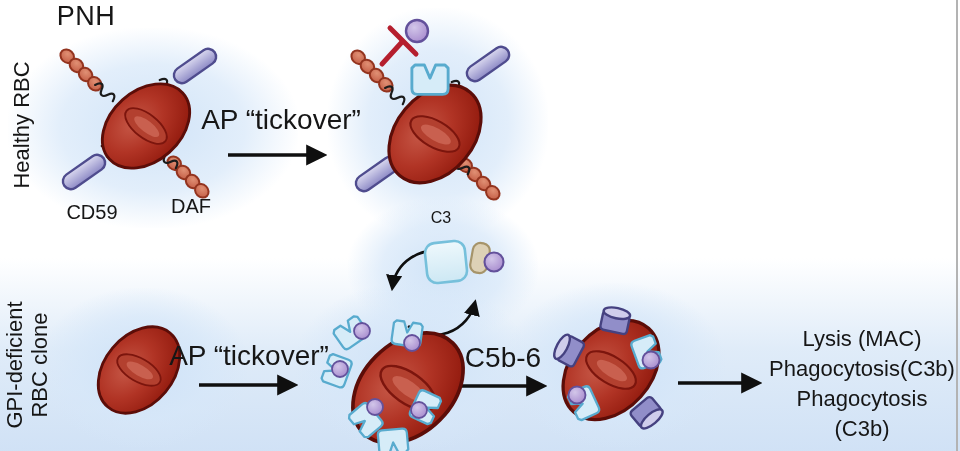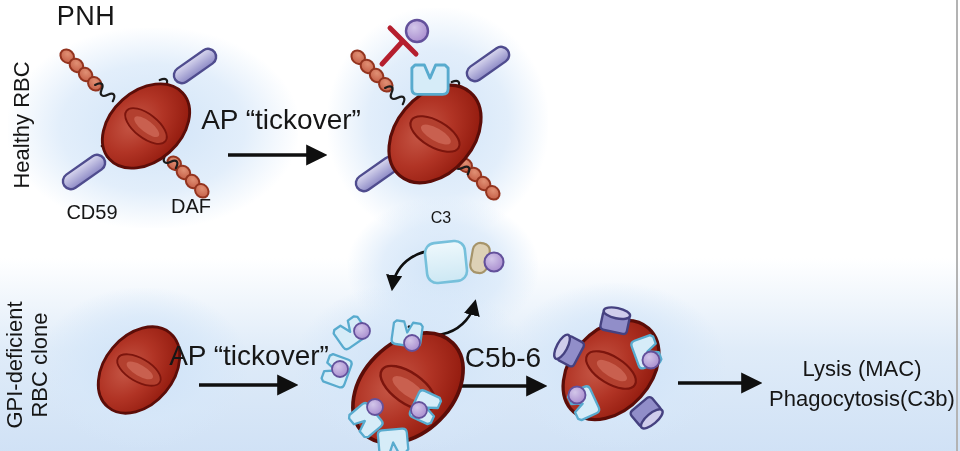--- a/index.html
+++ b/index.html
@@ -197,16 +197,17 @@
 
   <div class="block convlbl" style="left:441px;top:218px;">
     <div>C3</div>
   </div>
 
   <div class="lbl arrlbl" style="left:503px;top:358px;">C5b-6</div>
 
   <div class="block outcome2" style="left:862px;top:384px;">
     <div>Lysis (MAC)</div>
     <div>Phagocytosis(C3b)</div>
+    <div>Phagocytosis (C3b)</div>
   </div>
 
   <div class="rightline"></div>
 </div>
 
 </body></html>

